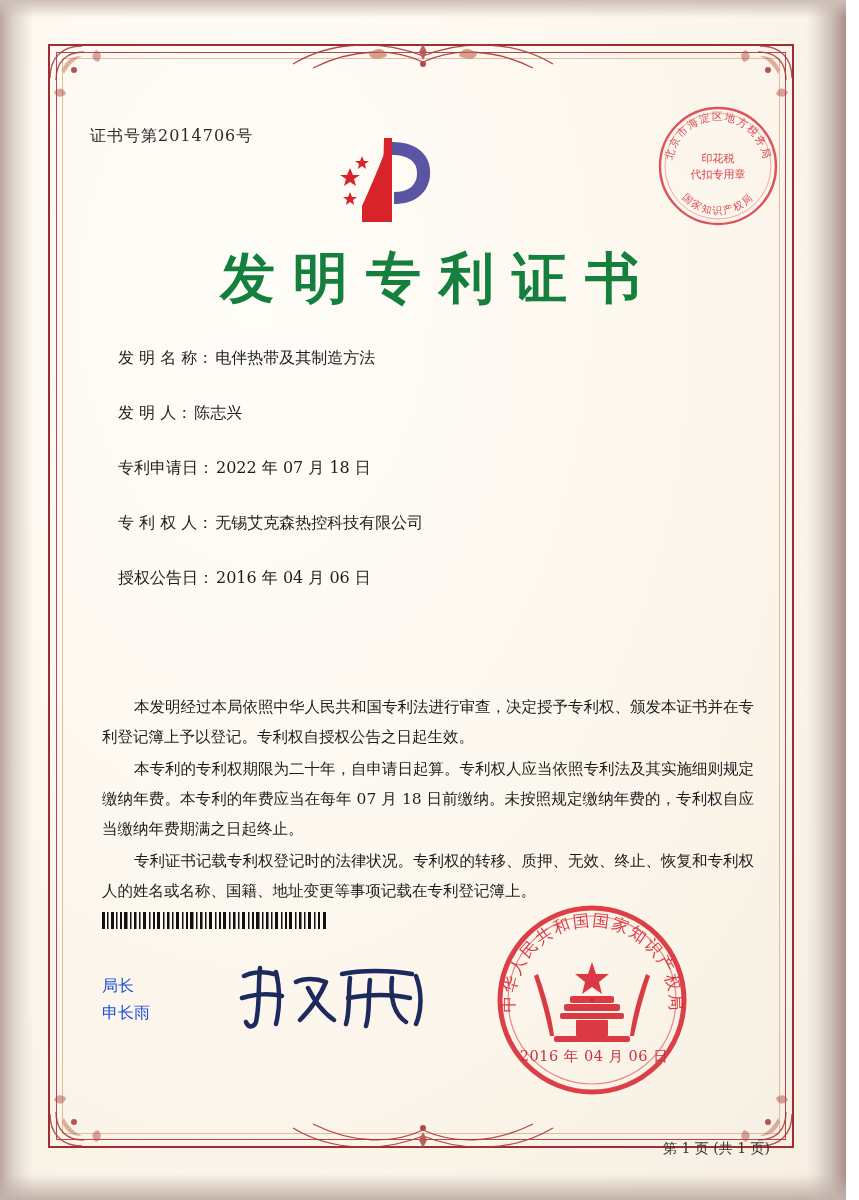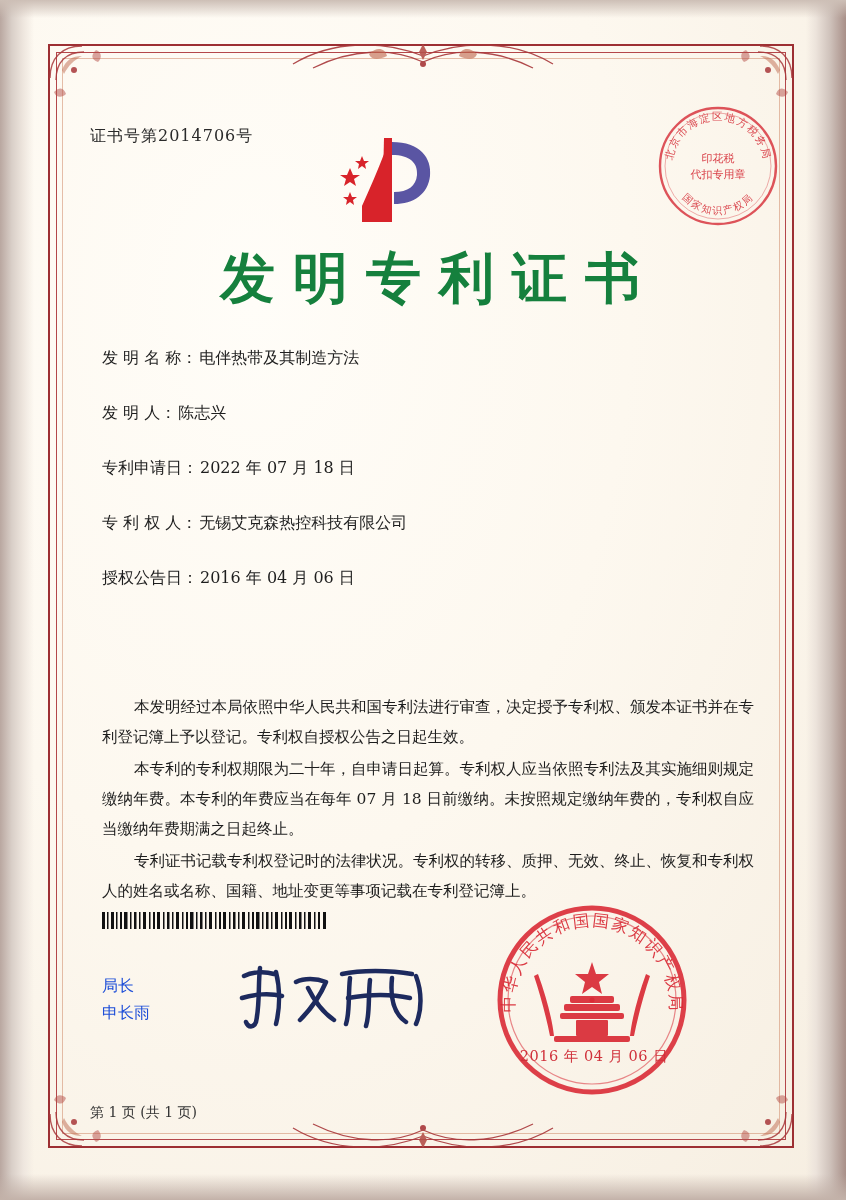--- a/index.html
+++ b/index.html
@@ -174,20 +174,21 @@
     top: 248px;
     width: 660px;
   }
   .field-row {
     display: flex;
     align-items: baseline;
     margin-bottom: 34px;
     font-size: 16px;
     color: #1e1e1e;
     font-family: "DejaVu Serif", serif;
+    margin-left: 16px;
   }
   .field-label {
     white-space: nowrap;
   }
   .field-value {
     white-space: nowrap;
     margin-left: 2px;
   }
 
   .paragraphs {
@@ -252,23 +253,23 @@
     text-align: center;
     font-size: 14.5px;
     color: #d0313b;
     font-family: "DejaVu Serif", serif;
     letter-spacing: 0.5px;
   }
 
   .page-footer {
     position: absolute;
     left: 0;
-    top: 1004px;
+    top: 1040px;
     width: 680px;
-    text-align: left;
+    text-align: right;
     font-size: 14px;
     color: #333;
     font-family: "DejaVu Serif", serif;
   }
 </style>
 </head>
 <body>
 
 <div class="page">
   <div class="paper-bg"></div>

